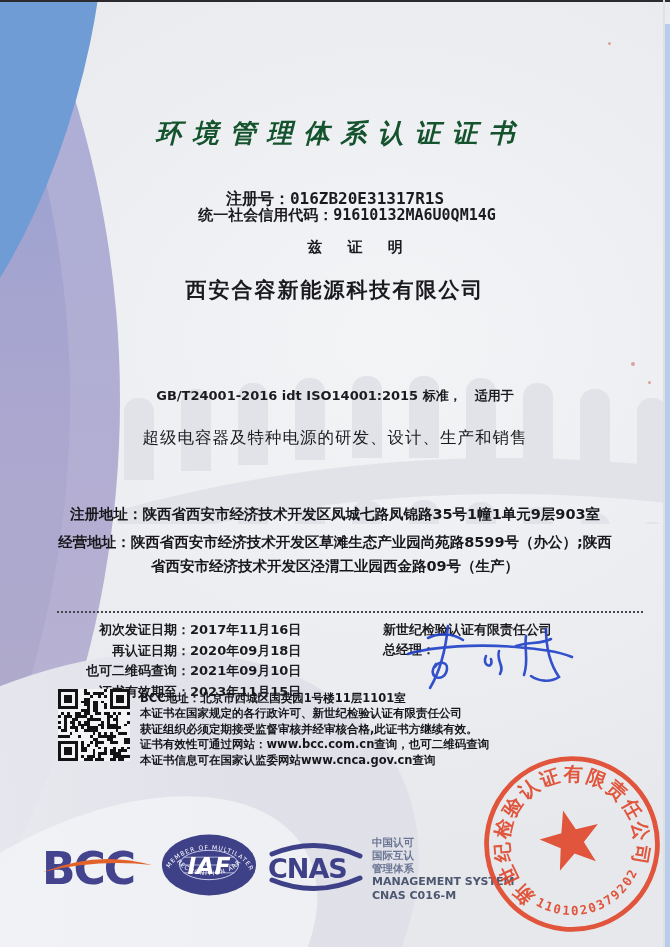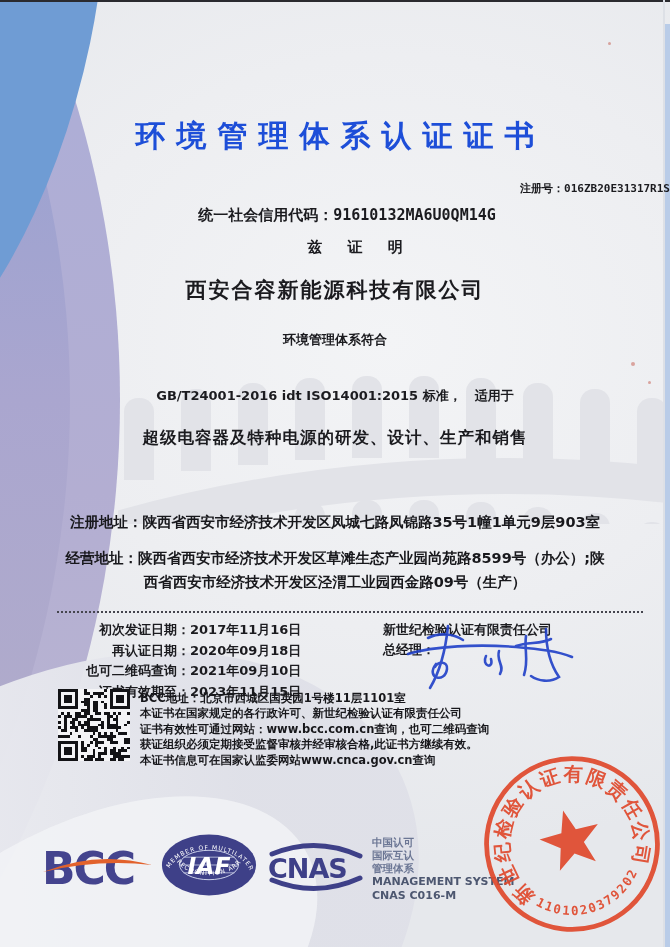--- a/index.html
+++ b/index.html
@@ -28,34 +28,34 @@
   .wm .pillar{position:absolute;width:30px;background:#e2e3e8;border-radius:14px 14px 0 0;}
   .wm-ring{position:absolute;left:-1070px;top:86px;width:2916px;height:2916px;
            border-radius:50%;border:36px solid #e2e3e8;box-sizing:border-box;}
   
   .edge-top{left:0;top:0;width:670px;height:2px;background:#2a2a2f;}
   .edge-right-strip{right:0;top:24px;width:5px;height:923px;background:#b9cce8;}
   .edge-right-line{right:5px;top:0;width:2px;height:947px;background:#dde0e6;}
   .speck{position:absolute;background:#c4574a;border-radius:50%;opacity:.5;}
   
   .cline{position:absolute;left:0;width:100%;text-align:center;}
-  .title{top:116px;font-size:30px;font-weight:700;letter-spacing:11px;text-indent:11px;
-         color:#1d4ed8;font-family:"DejaVu Serif","Liberation Serif",serif;}
-  .regline{top:181px;font-size:11px;font-weight:700;text-align:right;}
+  .title{top:116px;font-size:26px;font-weight:700;letter-spacing:11px;text-indent:11px;
+         color:#14532d;font-family:"DejaVu Serif","Liberation Serif",serif;font-style:italic;}
+  .regline{top:189px;font-size:16px;font-weight:700;}
   .creditline{top:206px;font-size:15px;font-weight:700;margin-left:12px;}
   .mono{font-family:"DejaVu Sans Mono","Liberation Mono",monospace;font-weight:700;}
   .certify{top:238px;font-size:15px;font-weight:700;letter-spacing:10px;text-indent:10px;padding-left:20px;}
   .company{top:276px;font-size:21px;font-weight:600;letter-spacing:2px;
            font-family:"DejaVu Serif","Liberation Serif",serif;}
   .sysline{top:331px;font-size:13px;font-weight:700;}
   .stdline{top:349px;font-size:13px;font-weight:600;margin-top:38px;}
-  .scope{top:427px;font-size:16.5px;font-weight:700;letter-spacing:1px;}
+  .scope{top:427px;font-size:16.5px;font-weight:400;letter-spacing:1px;}
   .addr{position:absolute;left:52px;top:498px;width:566px;text-align:center;
         font-size:14.5px;line-height:24px;font-weight:700;color:#18181c;}
-  .addr p{margin:12px;}
+  .addr p{margin:4px;}
   .dotline{position:absolute;left:57px;top:611px;width:586px;border-top:2px dotted #45454e;}
   .dates{position:absolute;left:72px;top:620px;font-size:13px;font-weight:700;}
   .date-row{line-height:20.5px;white-space:nowrap;}
   .dl{display:inline-block;width:118px;text-align:right;margin-right:0;}
   .issuer-co{position:absolute;left:383px;top:621px;font-size:13px;font-weight:700;}
   .issuer-role{position:absolute;left:383px;top:641px;font-size:13px;font-weight:700;}
   .sig{position:absolute;left:400px;top:620px;width:185px;height:84px;}
   .qr{position:absolute;left:58px;top:689px;width:72px;height:72px;}
   .notes{position:absolute;left:140px;top:691px;width:370px;font-size:11.5px;
          line-height:15.4px;font-weight:700;color:#17171b;}
@@ -117,21 +117,20 @@
 
   <div class="cline regline">
     <span>注册号：</span><span class="mono">016ZB20E31317R1S</span>
   </div>
   <div class="cline creditline">
     <span>统一社会信用代码：</span><span class="mono">91610132MA6U0QM14G</span>
   </div>
 
   <div class="cline certify">兹 证 明</div>
   <div class="cline company">西安合容新能源科技有限公司</div>
-  <div class="cline sysline">环境管理体系符合</div>
   <div class="cline stdline">GB/T24001-2016 idt ISO14001:2015 标准，　适用于</div>
   <div class="cline scope">超级电容器及特种电源的研发、设计、生产和销售</div>
 
   <div class="addr">
     <p>注册地址：陕西省西安市经济技术开发区凤城七路凤锦路35号1幢1单元9层903室</p>
     <p>经营地址：陕西省西安市经济技术开发区草滩生态产业园尚苑路8599号（办公）;陕西省西安市经济技术开发区泾渭工业园西金路09号（生产）</p>
   </div>
 
   <div class="dotline"></div>
 
@@ -378,22 +377,22 @@
         <rect x="19" y="1" width="5" height="5" fill="#f4f4f6"></rect>
         <rect x="20" y="2" width="3" height="3" fill="#131316"></rect>
         <rect x="0" y="18" width="7" height="7" fill="#131316"></rect>
         <rect x="1" y="19" width="5" height="5" fill="#f4f4f6"></rect>
         <rect x="2" y="20" width="3" height="3" fill="#131316"></rect>
       </svg></div>
 
   <div class="notes">
     <div>BCC地址：北京市西城区国英园1号楼11层1101室</div>
     <div>本证书在国家规定的各行政许可、新世纪检验认证有限责任公司</div>
+    <div>获证组织必须定期接受监督审核并经审核合格,此证书方继续有效。</div>
     <div>证书有效性可通过网站：www.bcc.com.cn查询，也可二维码查询</div>
-    <div>获证组织必须定期接受监督审核并经审核合格,此证书方继续有效。</div>
     <div>本证书信息可在国家认监委网站www.cnca.gov.cn查询</div>
   </div>
 
   <svg class="bcc-logo" viewBox="0 0 112 54">
     <text x="0" y="44" font-size="44" font-weight="900" fill="#44448e" letter-spacing="-2" font-family="DejaVu Sans, sans-serif">BCC</text>
     <path d="M1,32 Q56,10 110,25 Q56,19 1,32 Z" fill="#e2622c"></path>
   </svg>
 
   <svg class="iaf-logo" viewBox="0 0 100 66">
     <defs>

